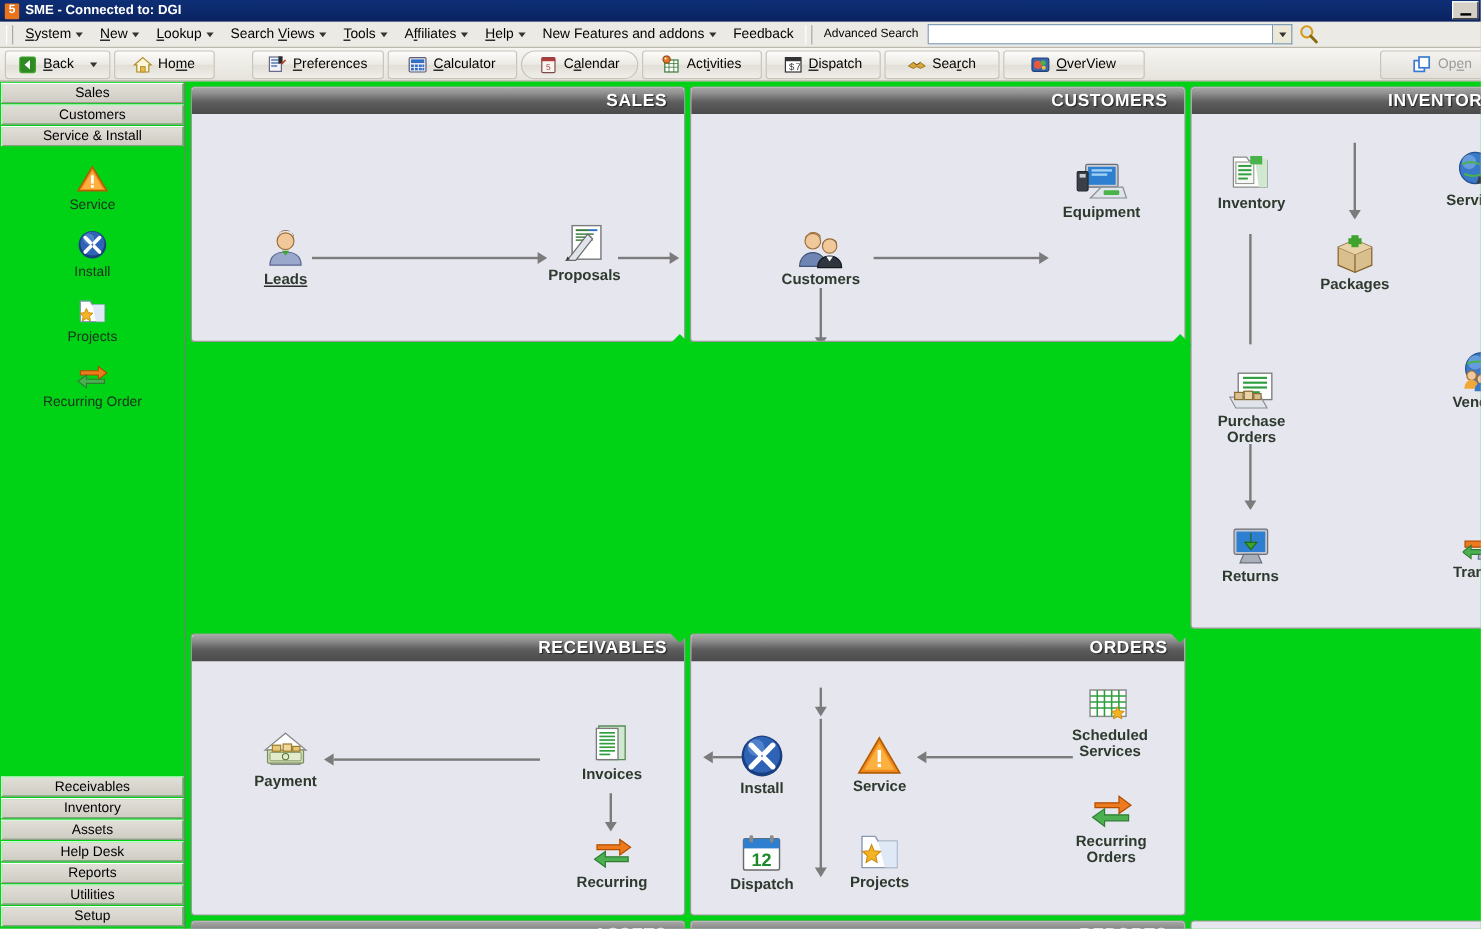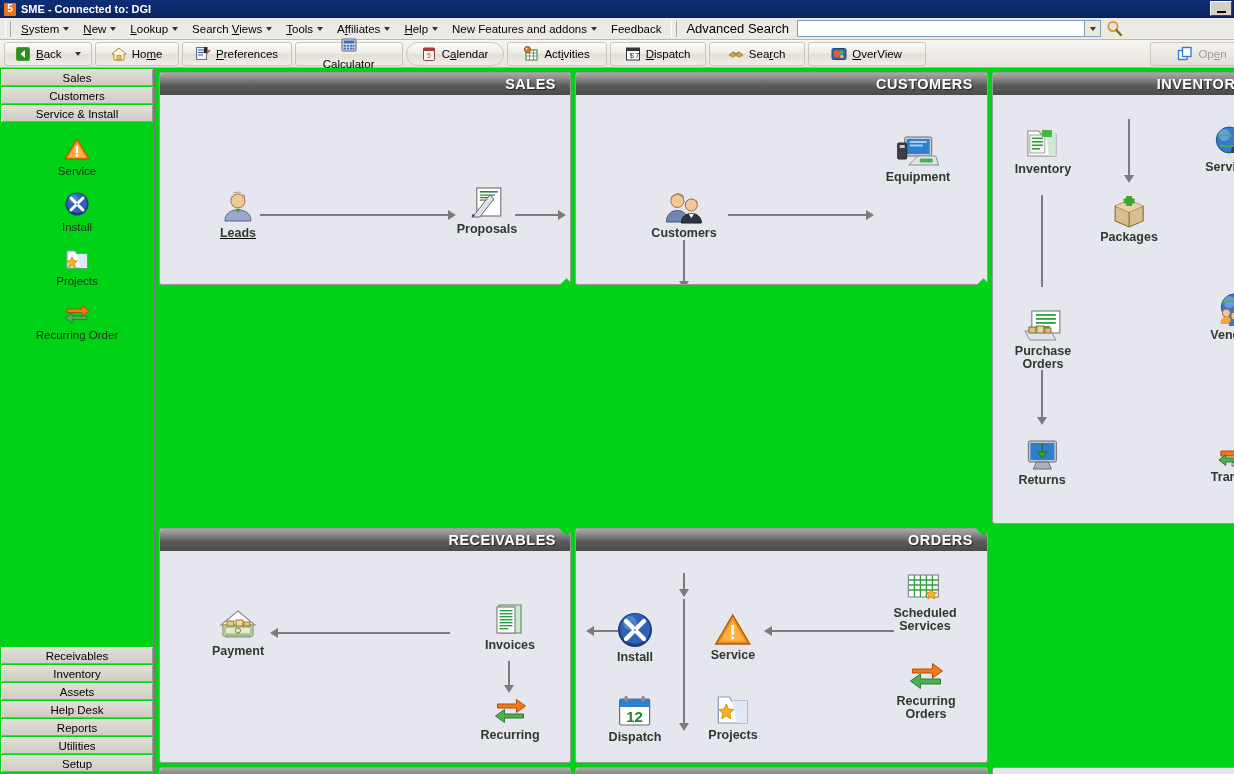--- a/index.html
+++ b/index.html
@@ -29,21 +29,21 @@
   #titlebar .tbtn i{display:block;width:9px;height:2px;background:#000;}
 
   
   #menubar{
     height:22px;background:#eceae4;border-bottom:1px solid #bdb8ad;
     display:flex;align-items:center;font-size:11.5px;color:#000;padding-left:2px;
   }
   .grip{width:6px;height:16px;border-left:1px solid #fff;border-right:1px solid #a9a9a9;margin:0 3px;}
   .menu-item{padding:3px 7px;white-space:nowrap;display:flex;align-items:center;gap:4px;cursor:default;}
   .caret{width:0;height:0;border-left:3px solid transparent;border-right:3px solid transparent;border-top:4px solid #333;}
-  #adv-search-label{font-size:13px;padding:0 6px;white-space:nowrap;}
+  #adv-search-label{font-size:10px;padding:0 6px;white-space:nowrap;}
   #adv-search-wrap{display:flex;align-items:center;margin-left:2px;}
   #adv-search-input{
     width:288px;height:17px;border:1px solid #7f9db9;background:#fff;font-size:11px;
     padding:0 3px;font-family:"Liberation Sans",sans-serif;
   }
   #adv-search-drop{
     width:16px;height:17px;border:1px solid #7f9db9;border-left:none;background:#ece9d8;
     display:flex;align-items:center;justify-content:center;
   }
   #adv-search-go{width:22px;height:18px;display:flex;align-items:center;justify-content:center;margin-left:2px;}
@@ -195,33 +195,33 @@
   </div>
 
   <div class="tb-btn">
     <svg class="tbi" viewBox="0 0 16 16">
       <path d="M8 2 L15 8 H13 V14 H3 V8 H1 Z" fill="#fdf6d8" stroke="#b08a2a" stroke-width="1"></path>
       <rect x="6" y="9.5" width="4" height="4.5" fill="#e8b84b" stroke="#b08a2a" stroke-width=".7"></rect>
     </svg>
     <span>Ho<u>m</u>e</span>
   </div>
 
-  <div class="tb-btn" style="min-width:110px;">
+  <div class="tb-btn" style="min-width:110px;margin-left:28px;">
     <svg class="tbi" viewBox="0 0 16 16">
       <rect x="1.5" y="1.5" width="10" height="12" fill="#f2f2f8" stroke="#6a6a88"></rect>
       <rect x="3" y="3.5" width="7" height="1" fill="#2e5fa3"></rect>
       <rect x="3" y="6" width="7" height="1" fill="#2e5fa3"></rect>
       <rect x="3" y="8.5" width="5" height="1" fill="#2e5fa3"></rect>
       <rect x="9" y="1" width="3.5" height="6" fill="#2a2a2a"></rect>
       <path d="M11 7 L14.5 3.5 L15.5 4.5 L12 8 Z" fill="#c0392b"></path>
     </svg>
     <span><u>P</u>references</span>
   </div>
 
-  <div class="tb-btn" style="min-width:108px;flex-direction:column;">
+  <div class="tb-btn" style="min-width:108px;">
     <svg class="tbi" viewBox="0 0 16 16">
       <rect x="1" y="2" width="14" height="12" rx="1" fill="#e8e8ee" stroke="#5a5a7a"></rect>
       <rect x="2.5" y="3.5" width="11" height="3" fill="#2f6fc6"></rect>
       <g fill="#2f6fc6">
         <rect x="2.5" y="7.8" width="2.4" height="2"></rect>
           <rect x="5.8" y="7.8" width="2.4" height="2"></rect>
         <rect x="9.1" y="7.8" width="2.4" height="2"></rect>
           <rect x="12" y="7.8" width="1.5" height="2"></rect>
         <rect x="2.5" y="10.6" width="2.4" height="2"></rect>
           <rect x="5.8" y="10.6" width="2.4" height="2"></rect>

